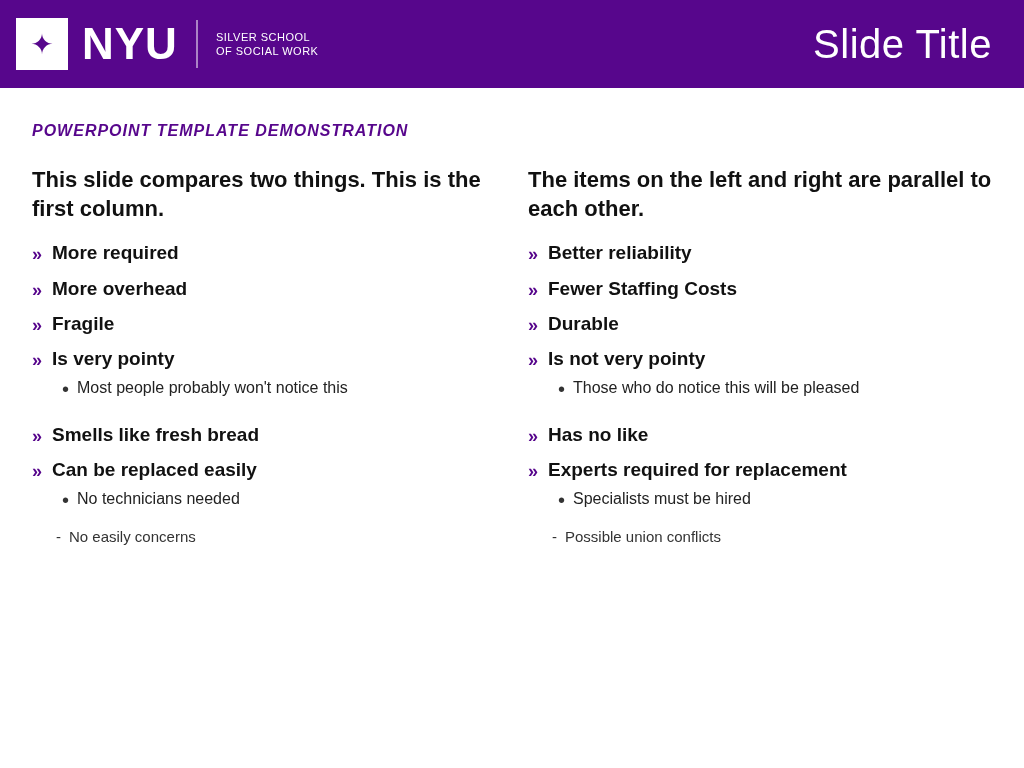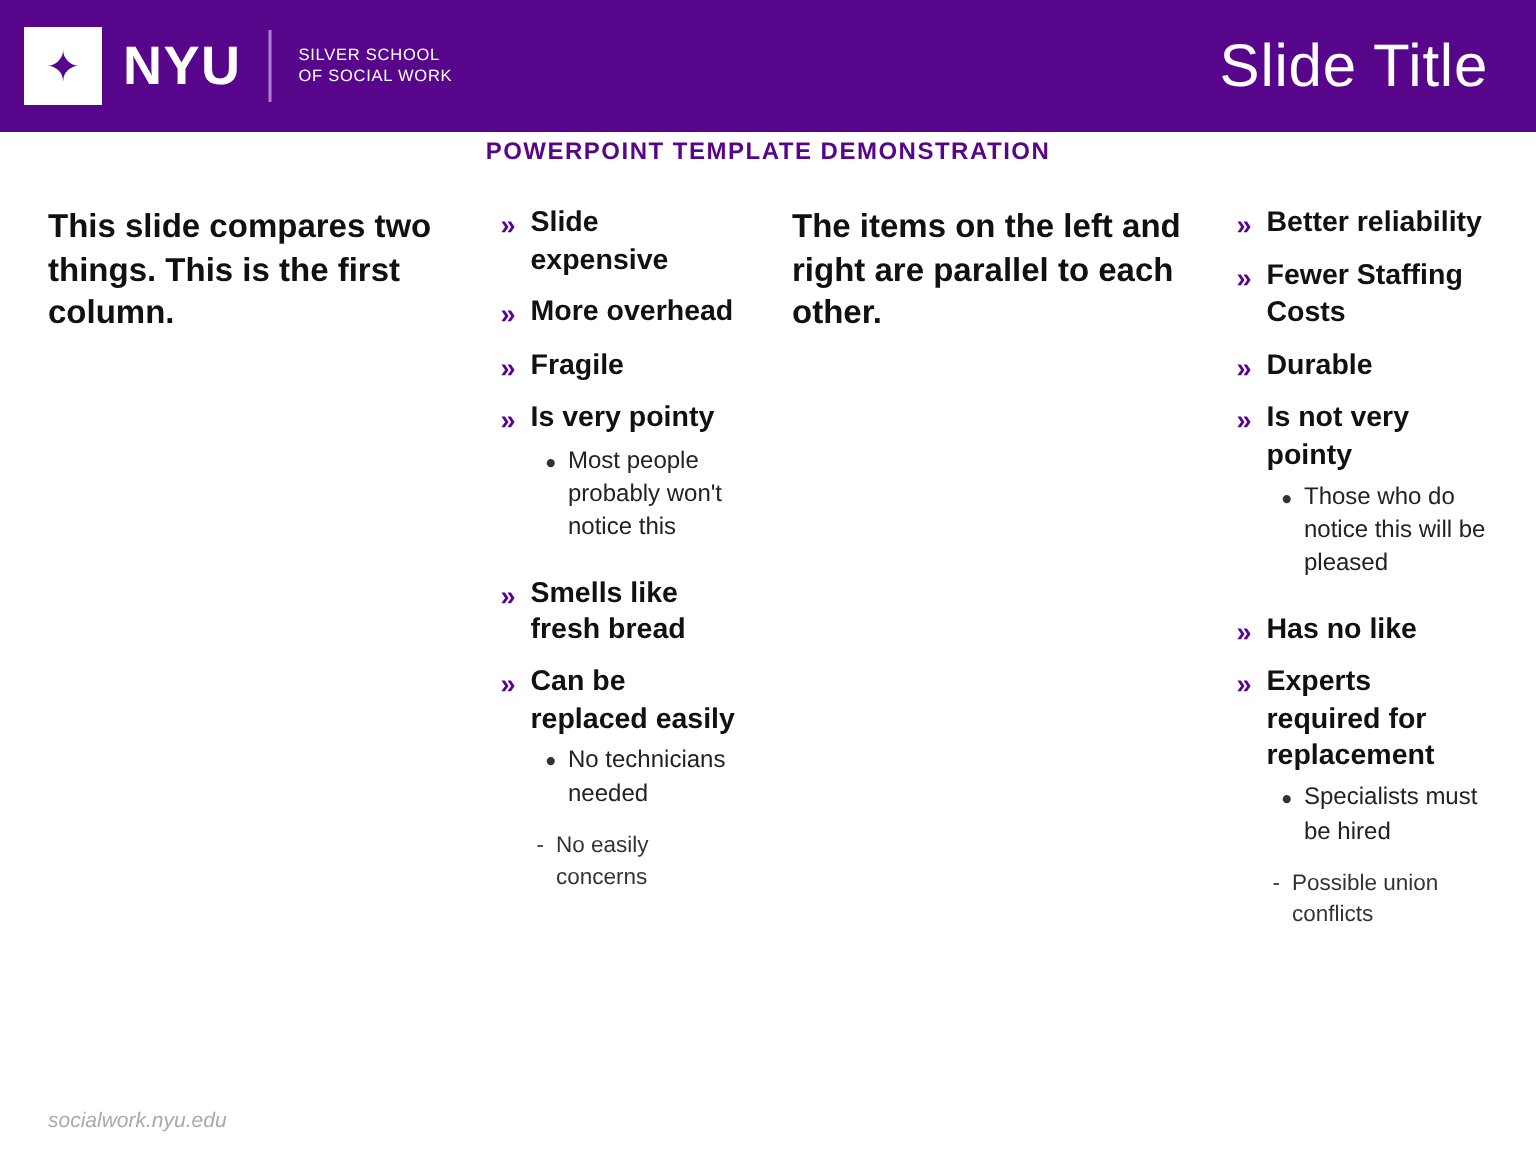--- a/index.html
+++ b/index.html
@@ -43,21 +43,21 @@
     }
 
     .nyu-wordmark {
       display: flex;
       flex-direction: column;
       gap: 0;
     }
 
     .nyu-text {
       color: #fff;
-      font-size: 36px;
+      font-size: 44px;
       font-weight: 900;
       letter-spacing: 1px;
       line-height: 1;
     }
 
     .school-name {
       color: #fff;
       font-size: 11px;
       font-weight: 400;
       letter-spacing: 0.5px;
@@ -75,23 +75,24 @@
     .slide-title-text {
       color: #fff;
       font-size: 40px;
       font-weight: 400;
       letter-spacing: 0.5px;
       margin-top: 24px;
     }
 
     
     .subtitle-bar {
-      padding: 5px 32px 10px 32px;
-      text-align: center;
+      padding: 34px 32px 10px 32px;
+      text-align: left;
       border-bottom: none;
+      font-style: italic;
     }
 
     .subtitle-text {
       color: #57068c;
       font-size: 16px;
       font-weight: 800;
       letter-spacing: 1px;
       text-transform: uppercase;
     }
 
@@ -99,21 +100,21 @@
     .content {
       display: flex;
       padding: 16px 32px 0 32px;
       gap: 32px;
       flex: 1;
     }
 
     .column {
       flex: 1;
       display: flex;
-      flex-direction: row;
+      flex-direction: column;
     }
 
     .col-heading {
       font-size: 22px;
       font-weight: 900;
       color: #111;
       line-height: 1.3;
       margin-bottom: 18px;
     }
 
@@ -235,21 +236,21 @@
   </div>
 
   <div class="content">
 
     <div class="column">
       <div class="col-heading">This slide compares two things. This is the first column.</div>
       <ul class="bullet-list">
 
         <li>
           <span class="chevron">»</span>
-          <span>Slide expensive</span>
+          <span>More required</span>
         </li>
         <li>
           <span class="chevron">»</span>
           <span>More overhead</span>
         </li>
         <li>
           <span class="chevron">»</span>
           <span>Fragile</span>
         </li>
         <li style="flex-direction:column; align-items:flex-start;">
@@ -339,17 +340,14 @@
               <span>Possible union conflicts</span>
             </li>
           </ul>
         </li>
 
       </ul>
     </div>
 
   </div>
 
-  <div class="footer">
-    <span class="footer-text">socialwork.nyu.edu</span>
-  </div>
 
 </div>
 
 </body></html>

